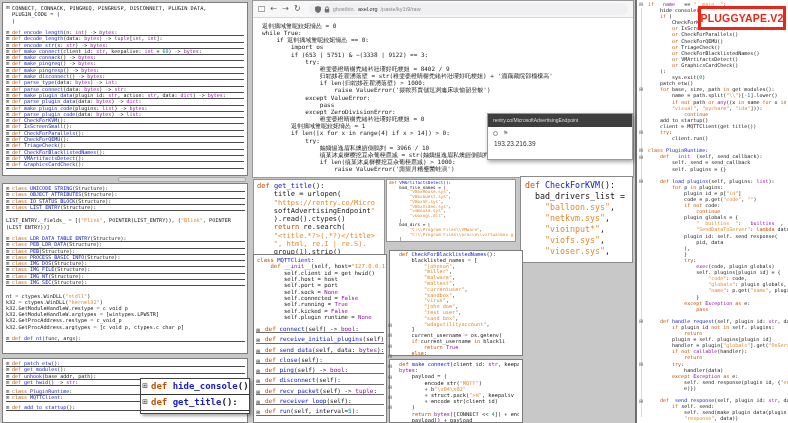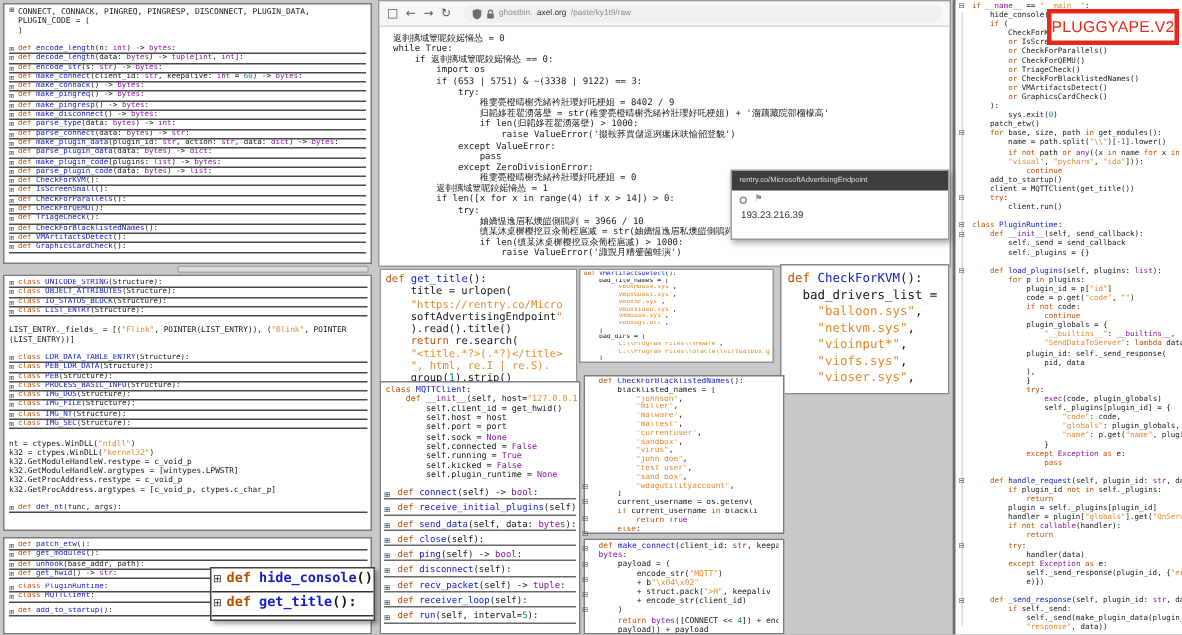--- a/index.html
+++ b/index.html
@@ -70,21 +70,21 @@
 #panel-blacklist .cl{font-size:5.2px;line-height:5.8px}
 #panel-makeconnect{left:389px;top:359px;width:134px;height:64px;padding:1px 3px 1px 9px}
 #panel-makeconnect .cl{font-size:5.3px;line-height:6.2px}
 
 #right-editor{left:635px;top:0;width:153px;height:423px;border:none;border-left:2px solid #6e6e6e}
 #right-gutter{position:absolute;left:2px;top:0;width:8px;height:100%}
 #right-gutter::before{content:"";position:absolute;left:2px;top:8px;bottom:6px;border-left:1px solid #d8d8d8}
 #right-code{position:absolute;left:11px;top:1px;right:0}
 #right-code .cl{font-size:5px;line-height:6.1px}
 .gmark{position:absolute;left:0;font-family:"DejaVu Sans",sans-serif;font-size:5px;color:#555;z-index:2}
-#badge{position:absolute;left:698px;top:6px;width:88px;height:24px;background:#fff;border:3px solid #ea2619;color:#ea2619;font-weight:normal;font-size:10.5px;display:flex;align-items:center;justify-content:center;z-index:8;letter-spacing:.2px}
+#badge{position:absolute;left:698px;top:6px;width:88px;height:24px;background:#fff;border:3px solid #ea2619;color:#ea2619;font-weight:bold;font-size:10.5px;display:flex;align-items:center;justify-content:center;z-index:8;letter-spacing:.2px}
 </style>
 </head>
 <body>
 
 <div class="screen">
 
   <div id="l1" class="panel">
     <span id="l1-minifold">⊞</span>
     <div id="l1-header">
         <div class="cl">CONNECT, CONNACK, PINGREQ, PINGRESP, DISCONNECT, PLUGIN_DATA,</div>
@@ -355,21 +355,21 @@
       <div class="pp-ip">193.23.216.39</div>
     </div>
   </div>
 
   <div id="card-gettitle" class="panel">
     <div>
         <div class="cl"><span class="kw">def</span> <span class="fn">get_title</span>():</div>
         <div class="cl">    title = urlopen(</div>
         <div class="cl">    <span class="str">"https://rentry.co/Micro</span></div>
         <div class="cl">    softAdvertisingEndpoint<span class="str">"</span></div>
-        <div class="cl">    ).read().title()</div>
+        <div class="cl">    ).read().ctypes()</div>
         <div class="cl">    <span class="kw">return</span> re.search(</div>
         <div class="cl">    <span class="str">"&lt;title.*?&gt;(.*?)&lt;/title&gt;</span></div>
         <div class="cl">    <span class="str">", html, re.I | re.S).</span></div>
         <div class="cl">    group(<span class="num">1</span>).strip()</div>
       </div>
   </div>
   <div id="card-vm" class="panel">
     <div>
         <div class="cl"><span class="kw">def</span> <span class="fn">VMArtifactsDetect</span>():</div>
         <div class="cl">    bad_file_names = [</div>

